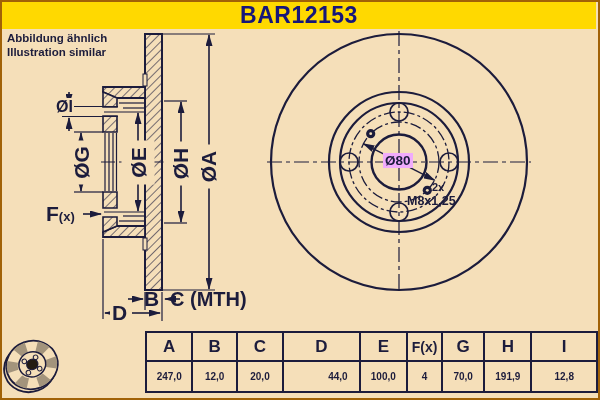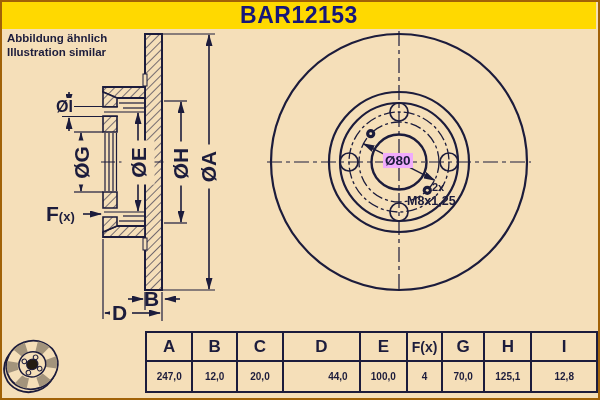--- a/index.html
+++ b/index.html
@@ -185,20 +185,21 @@
     <div>Illustration similar</div>
   </div>
 
   <div class="lbl di">ØI</div>
   <div class="lbl rot dg">ØG</div>
   <div class="lbl rot de">ØE</div>
   <div class="lbl rot dh">ØH</div>
   <div class="lbl rot da">ØA</div>
   <div class="lbl fx"><span>F</span><span class="small">(x)</span></div>
   <div class="lbl bl">B</div>
+  <div class="lbl cl">C (MTH)</div>
   <div class="lbl dl">D</div>
 
   <div class="lbl d80">Ø80</div>
   <div class="lbl c2x">2x</div>
   <div class="lbl thr">M8x1,25</div>
 
   <table class="dims">
     <tbody>
       <tr class="hdr">
           <td style="width: 49px;">A</td>
@@ -212,19 +213,19 @@
           <td style="width: 74px;">I</td>
         </tr>
       <tr class="val">
           <td style="width: 49px;">247,0</td>
           <td style="width: 48px;">12,0</td>
           <td style="width: 50px;">20,0</td>
           <td style="width: 47px; padding-left: 33px;">44,0</td>
           <td style="width: 50px;">100,0</td>
           <td style="width: 35px;">4</td>
           <td style="width: 45px;">70,0</td>
-          <td style="width: 50px;">125,1</td>
+          <td style="width: 50px;">191,9</td>
           <td style="width: 74px;">12,8</td>
         </tr>
     </tbody>
   </table>
 
 </div>
 
 </body></html>

